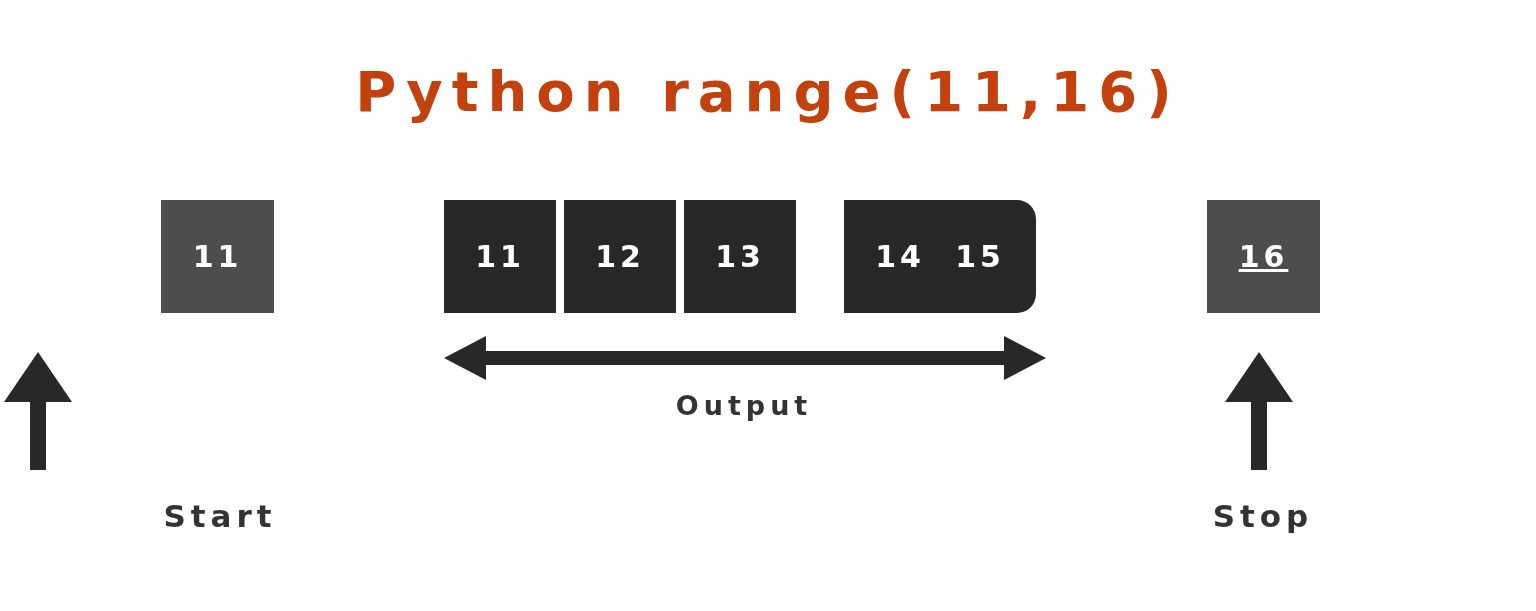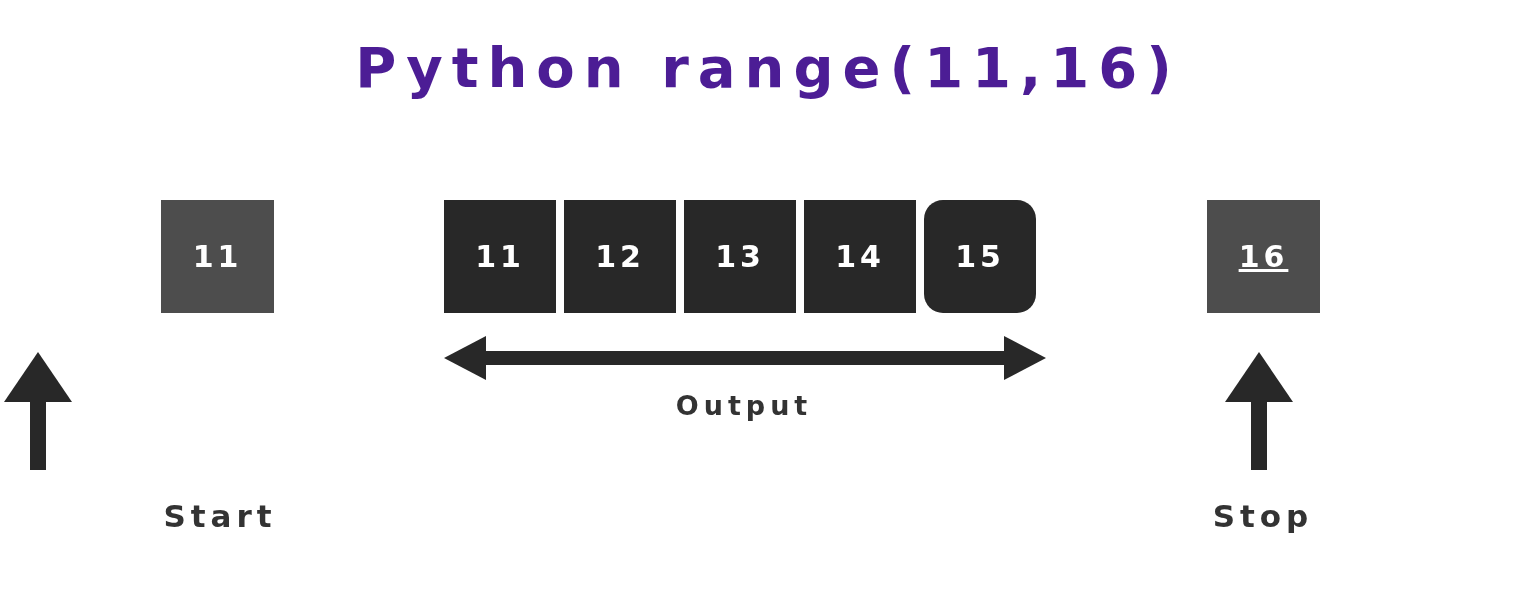--- a/index.html
+++ b/index.html
@@ -15,29 +15,29 @@
     width: 1536px;
     height: 611px;
     background: #ffffff;
     overflow: hidden;
   }
 
   
   .title {
     position: absolute;
     left: 0;
-    top: 32px;
+    top: 56px;
     width: 1536px;
     text-align: center;
     font-family: "DejaVu Sans", sans-serif;
     font-weight: bold;
     font-size: 56px;
     line-height: 72px;
     letter-spacing: 9px;
-    color: #4c1d95;
+    color: #c2410c;
     white-space: pre;
   }
 
   
   .box {
     position: absolute;
     display: flex;
     align-items: center;
     justify-content: center;
     font-family: "DejaVu Sans", sans-serif;
@@ -58,21 +58,21 @@
 
   .box-out {
     background: #282828;
     width: 112px;
     height: 113px;
     top: 200px;
   }
   .out-0 { left: 444px; }
   .out-1 { left: 564px; }
   .out-2 { left: 684px; }
-  .out-3 { left: 804px; }
+  .out-3 { left: 844px; }
   .out-4 { left: 924px; border-radius: 19px; }
 
   
   .dbl-arrow {
     position: absolute;
     left: 440px;
     top: 332px;
     width: 610px;
     height: 52px;
   }

